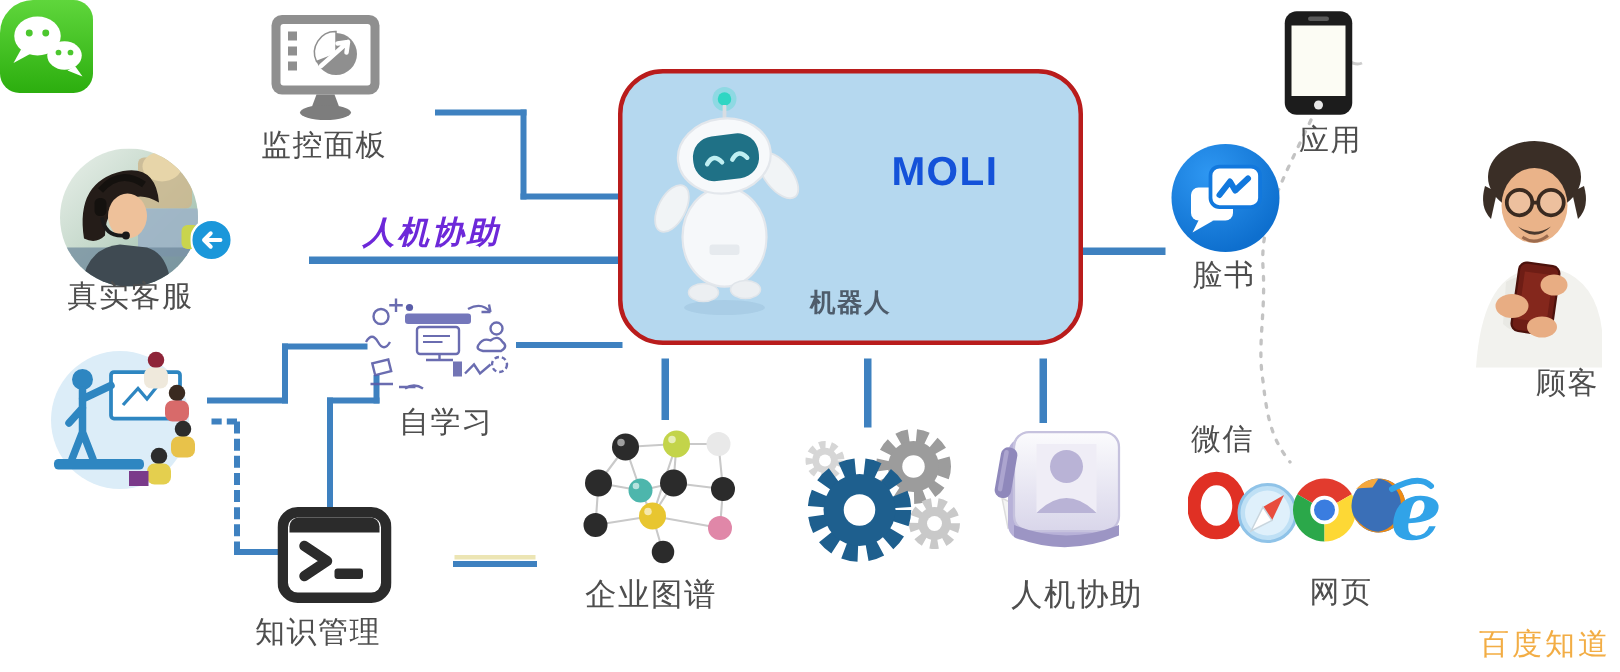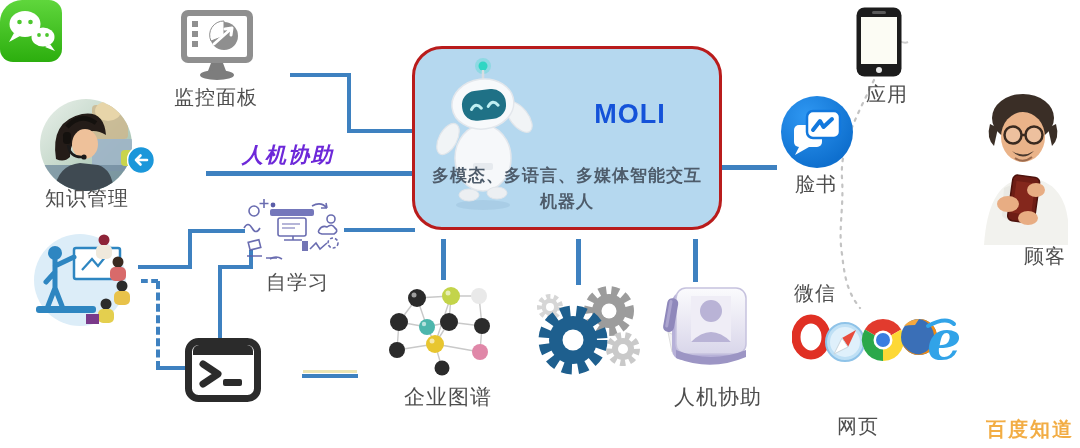--- a/index.html
+++ b/index.html
@@ -14,21 +14,21 @@
   .abs{position:absolute;}
   #moli-box{position:absolute;left:412px;top:46px;width:310px;height:184px;
             background:#b5d8ef;border:3px solid #b91c1c;border-radius:30px;box-sizing:border-box;padding-left:12px;}
   #moli-title{position:absolute;left:150px;top:50px;width:130px;text-align:center;
               font-size:27px;font-weight:bold;color:#1452d9;letter-spacing:1px;}
   #moli-desc{position:absolute;left:8px;top:114px;width:288px;text-align:center;
              font-size:17px;font-weight:600;color:#4e5c6b;line-height:1.5;letter-spacing:1px;}
   #assist-label{position:absolute;left:208px;top:141px;width:160px;text-align:center;
                 font-size:21px;font-weight:bold;font-style:italic;color:#6d28d9;letter-spacing:2px;}
   #watermark{position:absolute;left:986px;top:416px;width:94px;font-size:20px;
-             font-weight:bold;color:#f2a93b;letter-spacing:2px;opacity:.95;}
+             font-weight:normal;color:#f2a93b;letter-spacing:2px;opacity:.95;}
   .icon-circle{position:absolute;border-radius:50%;}
   #fb-icon{left:781px;top:96px;width:72px;height:72px;
            background:radial-gradient(circle at 35% 28%,#2e97f2,#0e6fce 75%);}
   #wx-icon{left:785px;top:210px;width:62px;height:62px;border-radius:13px;
            background:linear-gradient(180deg,#5fd63c,#2cae0e);}
 </style>
 </head>
 <body>
 
 <div id="canvas">
@@ -107,21 +107,21 @@
       <path d="M14,92 Q18,66 40,64 L58,66 Q72,70 74,92 Z" fill="#3f4a52"></path>
     </g>
   </svg>
   <circle class="abs"></circle>
   <div class="abs" style="left:121px;top:150px;width:12px;height:16px;background:#c9d44d;border-radius:4px;"></div>
   <svg class="abs" style="left:127px;top:146px;" width="28" height="28" viewBox="0 0 28 28">
     <circle cx="14" cy="14" r="13.5" fill="#1b97da"></circle>
     <circle cx="14" cy="14" r="13.5" fill="none" stroke="#ffffff" stroke-width="1.6"></circle>
     <path d="M20,14 H9 M9,14 l4.5,-4.5 M9,14 l4.5,4.5" stroke="#ffffff" stroke-width="2.6" fill="none" stroke-linecap="round" stroke-linejoin="round"></path>
   </svg>
-  <div class="label" style="left:34px;top:187px;width:106px;">知识管理</div>
+  <div class="label" style="left:34px;top:187px;width:106px;">真实客服</div>
 
   <div id="assist-label">人机协助</div>
 
   <svg class="abs" style="left:22px;top:230px;" width="116" height="104" viewBox="0 0 116 104">
     <circle cx="58" cy="50" r="46" fill="#dcedf8"></circle>
     <rect x="52" y="18" width="46" height="31" rx="2" fill="#ffffff" stroke="#2e86c1" stroke-width="2.5"></rect>
     <path d="M60,40 L70,29 L76,36 L84,26" stroke="#2e86c1" stroke-width="2.2" fill="none"></path>
     <circle cx="33" cy="23" r="7" fill="#2e86c1"></circle>
     <path d="M33,30 L33,58 M33,36 L52,27 M33,42 L24,52 M33,58 L26,76 M33,58 L40,76" stroke="#2e86c1" stroke-width="5" fill="none" stroke-linecap="round"></path>
     <rect x="14" y="76" width="60" height="7" rx="3" fill="#2e86c1"></rect>
@@ -166,20 +166,21 @@
     <circle cx="31" cy="8" r="2.4" fill="#5a5da8"></circle>
   </svg>
   <div class="label" style="left:250px;top:271px;width:95px;font-family:Liberation Serif, serif;">自学习</div>
 
   <svg class="abs" style="left:185px;top:338px;" width="76" height="64" viewBox="0 0 76 64">
     <rect x="3.5" y="3.5" width="69" height="57" rx="10" fill="#ffffff" stroke="#2b2b2b" stroke-width="7"></rect>
     <path d="M8,13 a6,6 0 0 1 6,-6 h48 a6,6 0 0 1 6,6 v4 H8 Z" fill="#2b2b2b"></path>
     <path d="M18,26 L33,36 L18,46" stroke="#2b2b2b" stroke-width="7" fill="none" stroke-linecap="round" stroke-linejoin="round"></path>
     <rect x="38" y="41" width="19" height="7" rx="2" fill="#2b2b2b"></rect>
   </svg>
+  <div class="label" style="left:155px;top:411px;width:114px;">知识管理</div>
 
   <div id="moli-box">
     <svg class="abs" style="left:6px;top:6px;" width="124" height="160" viewBox="0 0 124 160">
       <ellipse cx="62" cy="150" rx="27" ry="5" fill="#9fc4de" opacity=".55"></ellipse>
       <circle cx="62" cy="11" r="8" fill="#35dcc6" opacity=".3"></circle>
       <circle cx="62" cy="11" r="4.5" fill="#2fd6c3"></circle>
       <line x1="62" y1="15" x2="62" y2="24" stroke="#d8dde2" stroke-width="2.5"></line>
       <ellipse cx="27" cy="84" rx="9" ry="17" fill="#f1f4f6" stroke="#e0e5ea" stroke-width="1.2" transform="rotate(28 27 84)"></ellipse>
       <ellipse cx="98" cy="62" rx="9" ry="18" fill="#f1f4f6" stroke="#e0e5ea" stroke-width="1.2" transform="rotate(-38 98 62)"></ellipse>
       <ellipse cx="62" cy="103" rx="28" ry="33" fill="#f6f8fa" stroke="#e3e7ec" stroke-width="1.5"></ellipse>
@@ -188,21 +189,21 @@
         <ellipse cx="62" cy="49" rx="31" ry="25" fill="#f7f9fb" stroke="#e3e7ec" stroke-width="1.5"></ellipse>
         <rect x="41" y="35" width="44" height="30" rx="14" fill="#1f7186"></rect>
         <path d="M50,53 Q55,46 60,53" stroke="#bfeff2" stroke-width="3" fill="none" stroke-linecap="round"></path>
         <path d="M67,52 Q72,45 77,52" stroke="#bfeff2" stroke-width="3" fill="none" stroke-linecap="round"></path>
       </g>
       <ellipse cx="48" cy="140" rx="10" ry="6" fill="#eceff2" stroke="#e0e5ea" stroke-width="1"></ellipse>
       <ellipse cx="76" cy="138" rx="10" ry="6" fill="#eceff2" stroke="#e0e5ea" stroke-width="1"></ellipse>
     </svg>
     <div id="moli-title">MOLI</div>
     <div id="moli-desc">
-      <span>多模态、多语言、多媒体智能交互</span><br>
+      <br>
       <span>机器人</span>
     </div>
   </div>
 
   <svg class="abs" style="left:385px;top:283px;" width="110" height="94" viewBox="0 0 110 94">
     <g stroke="#c9c9c9" stroke-width="1.4">
       <path d="M32,15 L66,13 M66,13 L94,13 M32,15 L42,44 M32,15 L14,39 M14,39 L42,44 M42,44 L64,39 M66,13 L64,39 M64,39 L50,61 M42,44 L50,61 M64,39 L97,43 M94,13 L97,43 M97,43 L95,69 M50,61 L95,69 M50,61 L57,85 M12,67 L50,61 M14,39 L12,67 M66,13 L50,61"></path>
     </g>
     <g>
       <circle cx="32" cy="15" r="9" fill="#2b2b2b"></circle>
@@ -215,21 +216,21 @@
       <circle cx="12" cy="67" r="8" fill="#2b2b2b"></circle>
       <circle cx="50" cy="61" r="9" fill="#e8c630"></circle>
       <circle cx="95" cy="69" r="8" fill="#e087a8"></circle>
       <circle cx="57" cy="85" r="7.5" fill="#2b2b2b"></circle>
       <circle cx="29" cy="12" r="2.5" fill="#ffffff" opacity=".55"></circle>
       <circle cx="63" cy="10" r="2.5" fill="#ffffff" opacity=".6"></circle>
       <circle cx="47" cy="58" r="2.5" fill="#ffffff" opacity=".6"></circle>
       <circle cx="39" cy="41" r="2.2" fill="#ffffff" opacity=".6"></circle>
     </g>
   </svg>
-  <div class="label label-lg" style="left:394px;top:385px;width:108px;">企业图谱</div>
+  <div class="label label-lg" style="left:380px;top:385px;width:108px;">企业图谱</div>
 
   <svg class="abs" style="left:530px;top:285px;" width="112" height="92" viewBox="0 0 112 92">
     <g transform="translate(20,22)">
       <circle r="10" fill="none" stroke="#d6d6d6" stroke-width="6" stroke-dasharray="4,3.2"></circle>
       <circle r="8.5" fill="#d6d6d6"></circle>
         <circle r="4" fill="#ffffff"></circle>
     </g>
     <g transform="translate(79,26)">
       <circle r="20" fill="none" stroke="#9c9c9c" stroke-width="10" stroke-dasharray="7,5"></circle>
       <circle r="17" fill="#9c9c9c"></circle>
@@ -322,21 +323,21 @@
     <g>
       <circle cx="127" cy="35" r="18" fill="#3a6fb7"></circle>
       <path d="M127,17 a18,18 0 1 1 -16.5,25 c5,7 11,10.5 16.5,10.5 a18,18 0 0 0 0,-35.5 Z" fill="#ef8b13"></path>
       <path d="M112,24 q6,-7 15,-7 l-4,6 q-7,0 -11,1 Z" fill="#f6a83d"></path>
     </g>
     <g>
       <text x="135" y="57" font-size="54" font-style="italic" font-weight="bold" font-family="DejaVu Serif, Liberation Serif, serif" fill="#31a3e8">e</text>
       <path d="M136,24 q18,-10 26,-2" stroke="#31a3e8" stroke-width="4" fill="none" stroke-linecap="round"></path>
     </g>
   </svg>
-  <div class="label" style="left:820px;top:384px;width:76px;margin-top:31px;">网页</div>
+  <div class="label" style="left:856px;top:384px;width:76px;">网页</div>
 
   <svg class="abs" style="left:966px;top:90px;" width="110" height="156" viewBox="0 0 110 156">
     <ellipse cx="57" cy="28" rx="31" ry="24" fill="#3a2e26"></ellipse>
     <path d="M24,34 q-4,14 4,22 l4,-18 Z" fill="#3a2e26"></path>
     <path d="M90,34 q4,14 -4,22 l-4,-18 Z" fill="#3a2e26"></path>
     <ellipse cx="57" cy="47" rx="22" ry="25" fill="#eab389"></ellipse>
     <circle cx="47" cy="45" r="8.5" fill="rgba(255,255,255,.18)" stroke="#3a2a20" stroke-width="2.5"></circle>
     <circle cx="68" cy="45" r="8.5" fill="rgba(255,255,255,.18)" stroke="#3a2a20" stroke-width="2.5"></circle>
     <path d="M55.5,45 h4" stroke="#3a2a20" stroke-width="2.5"></path>
     <path d="M46,61 Q57,68 68,61 Q57,72 46,61 Z" fill="#4a392e"></path>

